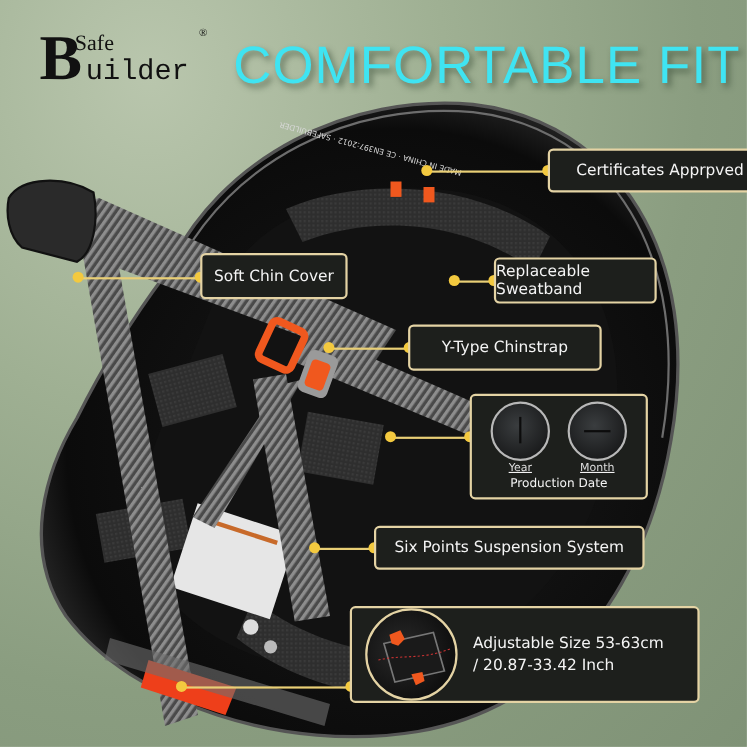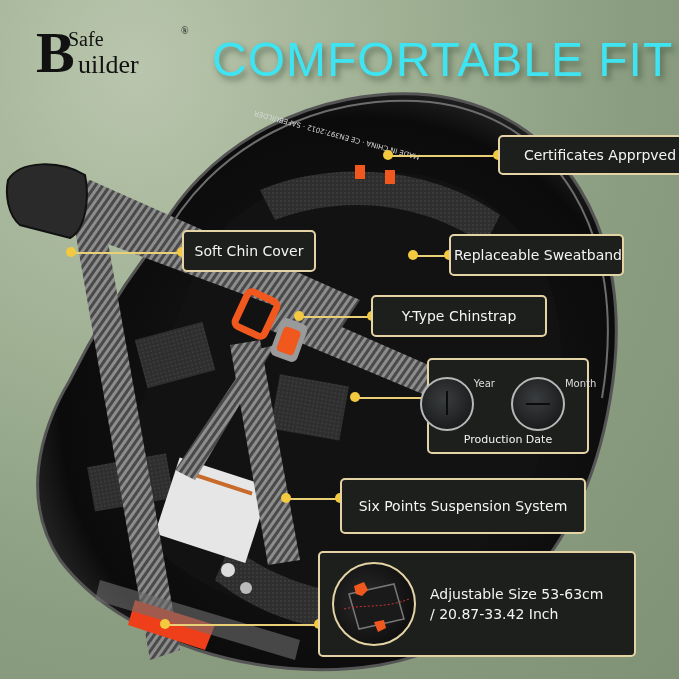--- a/index.html
+++ b/index.html
@@ -4,33 +4,33 @@
 <style>
   html, body { margin:0; padding:0; }
   body { width:679px; height:679px; overflow:hidden; position:relative;
     background: radial-gradient(ellipse at 20% 10%, #b9c6ad 0%, #9fb093 35%, #8a9d80 65%, #7f9276 100%);
     font-family: "DejaVu Sans", sans-serif; }
   .stage { position:absolute; inset:0; }
   
   .logo { position:absolute; left:36px; top:22px; width:125px; height:60px; font-family:"Liberation Serif", serif; color:#111; }
   .logo .big-b { position:absolute; left:0; top:2px; font-size:58px; font-weight:bold; line-height:58px; }
   .logo .safe { position:absolute; left:32px; top:4px; font-size:20px; line-height:26px; }
-  .logo .uilder { position:absolute; left:42px; top:30px; font-size:26px; line-height:26px; }
+  .logo .uilder { position:absolute; left:42px; top:30px; font-size:26px; line-height:26px;font-family:Liberation Mono, monospace; }
   .logo .reg { position:absolute; left:145px; top:3px; font-size:10px; }
   
   .title { position:absolute; left:212px; top:32px; font-family:"Liberation Sans", sans-serif; font-size:48px; letter-spacing:1px; color:#3fe4f2; text-shadow: 3px 4px 6px rgba(40,60,40,0.55); white-space:nowrap; }
   
   .helmet { position:absolute; left:0; top:0; width:679px; height:679px; }
   
   .callout { position:absolute; background:#1d1f1c; border:2px solid #e4d3a4; border-radius:5px; color:#f4f4f4; font-family:"DejaVu Sans", sans-serif; font-size:14px; display:flex; align-items:center; justify-content:center; box-sizing:border-box; }
   .dot { position:absolute; width:10px; height:10px; border-radius:50%; background:#f3c93f; }
   .line { position:absolute; height:2px; background:#e9cf76; }
   .date-box { flex-direction:column; justify-content:flex-end; padding-bottom:6px; }
   .dials { display:flex; gap:16px; margin-bottom:2px; }
-  .dial-wrap { display:flex; flex-direction:row; align-items:flex-start; }
+  .dial-wrap { display:flex; flex-direction:column; align-items:center;text-decoration:underline; }
   .dial { width:50px; height:50px; border-radius:50%; background:radial-gradient(circle at 45% 40%, #3a3d3f, #1a1b1c 75%); border:2px solid #b8b8b8; position:relative; }
   .dial-arrow { position:absolute; left:50%; top:12px; width:2px; height:24px; background:#0c0c0c; transform:translateX(-50%); }
   .dial-arrow.month { transform:translateX(-50%) rotate(-90deg); transform-origin:50% 50%; top:13px; }
   .dial-label { font-size:10px; color:#ddd; margin-top:1px; }
   .date-title { font-size:11px; }
   .adjust-box { justify-content:flex-start; padding-left:12px; }
   .adjust-circle { width:80px; height:80px; border-radius:50%; border:2px solid #e4d3a4; background:radial-gradient(circle at 40% 45%, #2a2a2a, #101010 70%); position:relative; overflow:hidden; flex:none; }
   .adjust-text { margin-left:14px; font-size:14px; line-height:20px; }
 </style>
 </head>
@@ -132,21 +132,21 @@
   <div class="dot" style="left:314px;top:619px;"></div>
 
   <div class="callout" style="left:498px;top:135px;width:204px;height:40px;">
     <span>Certificates Apprpved</span>
   </div>
 
   <div class="callout" style="left:182px;top:230px;width:134px;height:42px;">
     <span>Soft Chin Cover</span>
   </div>
 
-  <div class="callout" style="left:449px;top:234px;width:175px;height:42px;justify-content:flex-end;">
+  <div class="callout" style="left:449px;top:234px;width:148px;height:42px;justify-content:flex-end;">
     <span>Replaceable Sweatband</span>
   </div>
 
   <div class="callout" style="left:371px;top:295px;width:176px;height:42px;">
     <span>Y-Type Chinstrap</span>
   </div>
 
   <div class="callout date-box" style="left:427px;top:358px;width:162px;height:96px;">
     <div class="dials">
       <div class="dial-wrap">
@@ -158,25 +158,25 @@
       <div class="dial-wrap">
         <div class="dial">
             <div class="dial-arrow month"></div>
           </div>
         <span class="dial-label">Month</span>
       </div>
     </div>
     <span class="date-title">Production Date</span>
   </div>
 
-  <div class="callout" style="left:340px;top:478px;width:246px;height:56px;">
+  <div class="callout" style="left:340px;top:478px;width:246px;height:40px;">
     <span>Six Points Suspension System</span>
   </div>
 
-  <div class="callout adjust-box" style="left:318px;top:551px;width:318px;height:106px;">
+  <div class="callout adjust-box" style="left:318px;top:551px;width:318px;height:88px;">
     <div class="adjust-circle">
       <svg width="80" height="80" viewBox="0 0 80 80">
         <path d="M15 30 L60 20 L70 55 L25 65 Z" fill="#1a1a1a" stroke="#777" stroke-width="1.5"></path>
         <path d="M20 22 L30 18 L34 26 L28 32 L22 30 Z" fill="#f0581e"></path>
         <path d="M40 58 L50 56 L52 64 L44 68 Z" fill="#f0581e"></path>
         <path d="M10 45 C30 40 50 45 75 35" stroke="#c33" stroke-width="1" fill="none" stroke-dasharray="2 2"></path>
       </svg>
     </div>
     <div class="adjust-text">
       <div>Adjustable  Size 53-63cm</div>

